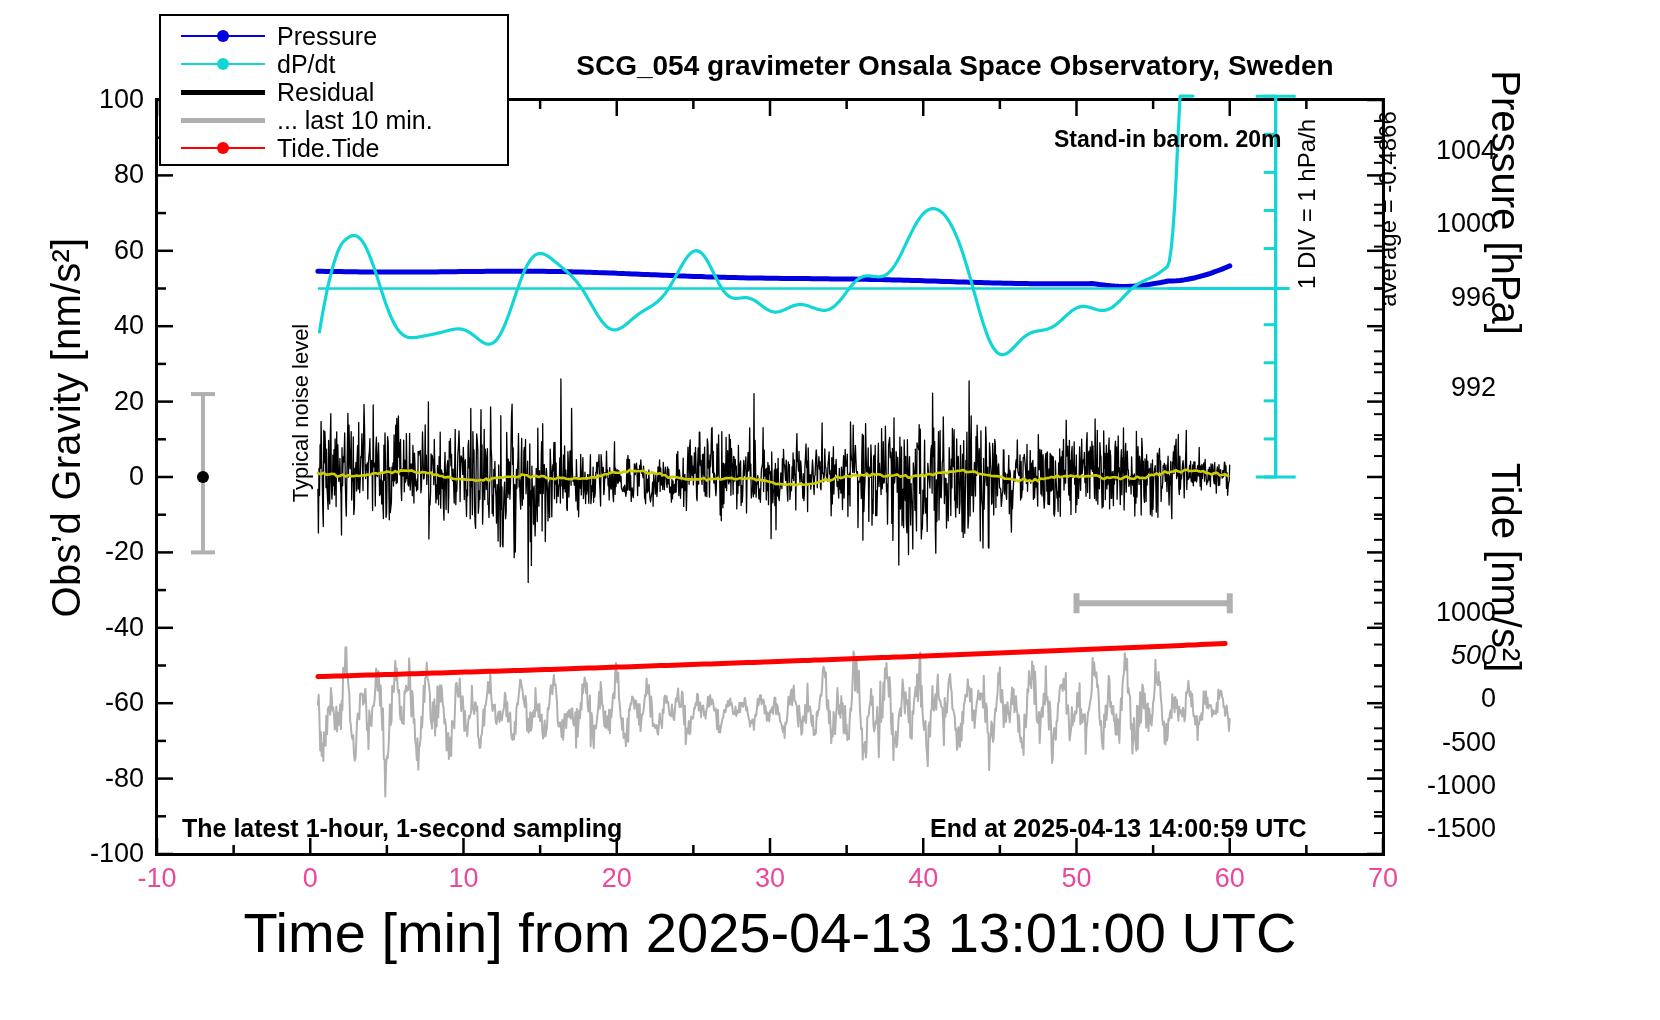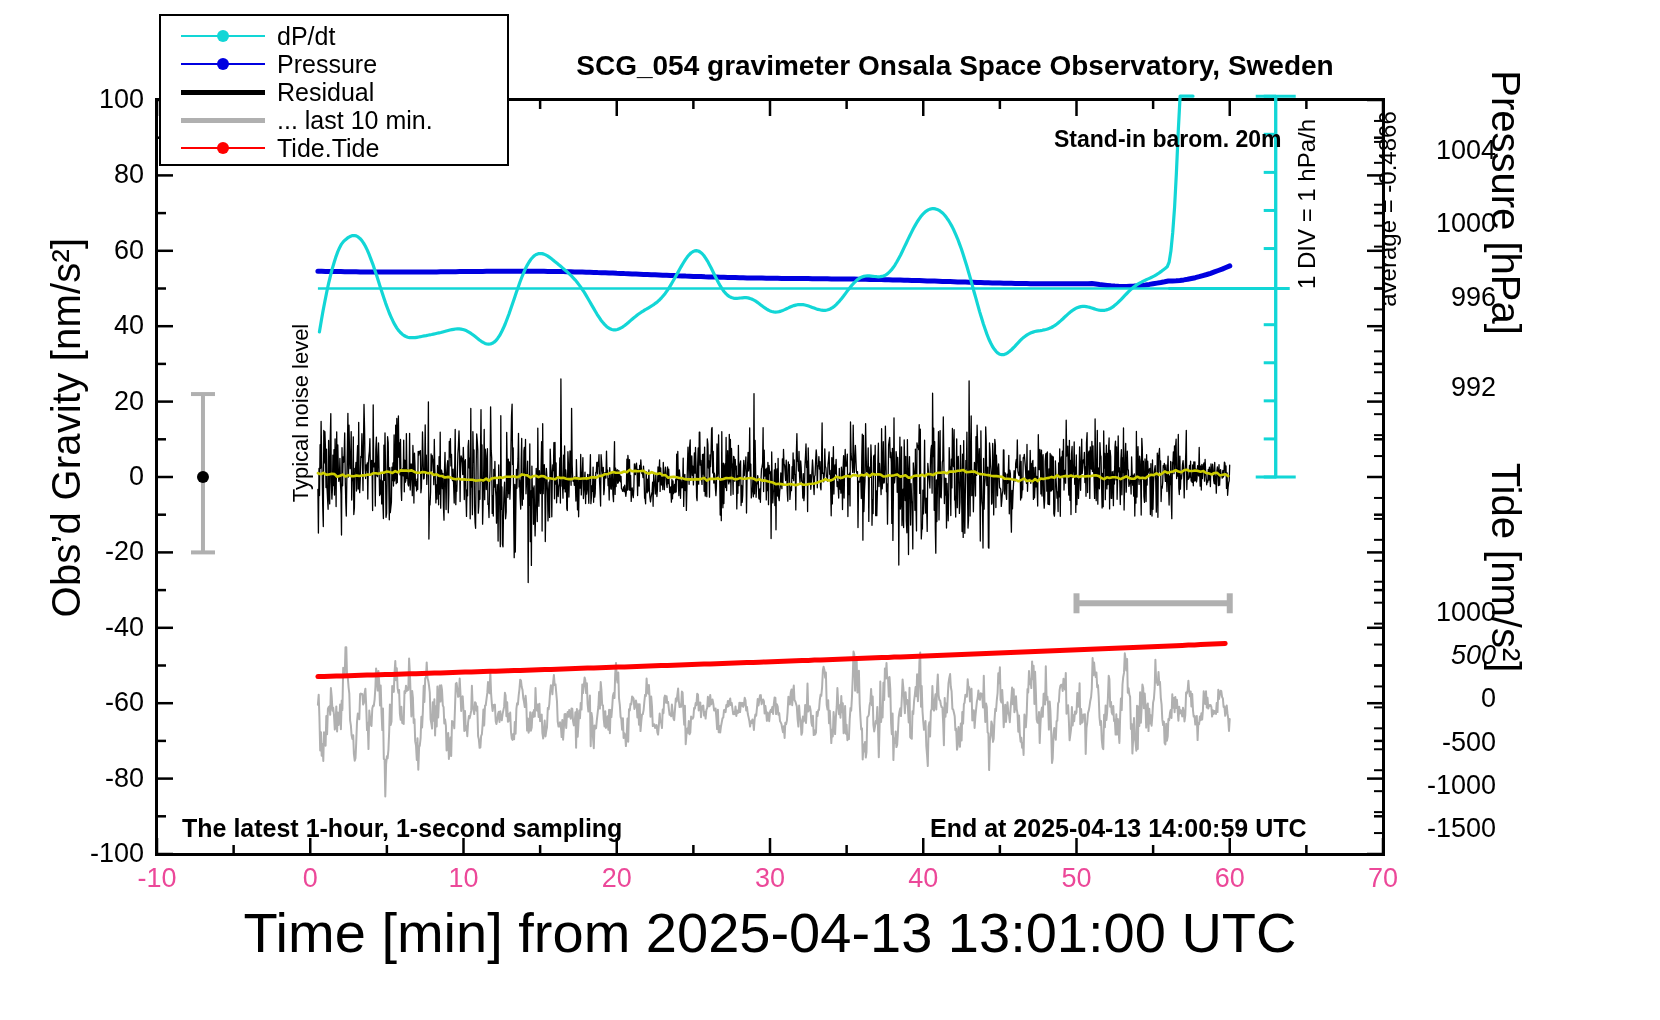--- a/index.html
+++ b/index.html
@@ -196,31 +196,31 @@
     <line x1="190.975" y1="552.4" x2="214.975" y2="552.4" stroke="#b0b0b0" stroke-width="4"></line>
     <circle cx="202.975" cy="477" r="6" fill="#000"></circle>
     <line x1="1076.5" y1="603.295" x2="1229.75" y2="603.295" stroke="#b0b0b0" stroke-width="6"></line>
     <line x1="1076.5" y1="593.295" x2="1076.5" y2="613.295" stroke="#b0b0b0" stroke-width="6"></line>
     <line x1="1229.75" y1="593.295" x2="1229.75" y2="613.295" stroke="#b0b0b0" stroke-width="6"></line>
   </svg>
 
 <div class="abs" id="legend">
   <div class="leg-row">
     <span class="leg-swatch">
+      <span class="leg-line" style="background:#0000e0"></span>
+      <span class="leg-dot" style="background:#0000e0"></span>
+    </span>
+    <span class="leg-text">Pressure</span>
+  </div>
+  <div class="leg-row">
+    <span class="leg-swatch">
       <span class="leg-line" style="background:#12d6d6"></span>
       <span class="leg-dot" style="background:#12d6d6"></span>
     </span>
     <span class="leg-text">dP/dt</span>
-  </div>
-  <div class="leg-row">
-    <span class="leg-swatch">
-      <span class="leg-line" style="background:#0000e0"></span>
-      <span class="leg-dot" style="background:#0000e0"></span>
-    </span>
-    <span class="leg-text">Pressure</span>
   </div>
   <div class="leg-row">
     <span class="leg-swatch">
       <span class="leg-line thick" style="background:#000000"></span>
     </span>
     <span class="leg-text">Residual</span>
   </div>
   <div class="leg-row">
     <span class="leg-swatch">
       <span class="leg-line thick" style="background:#b0b0b0"></span>

